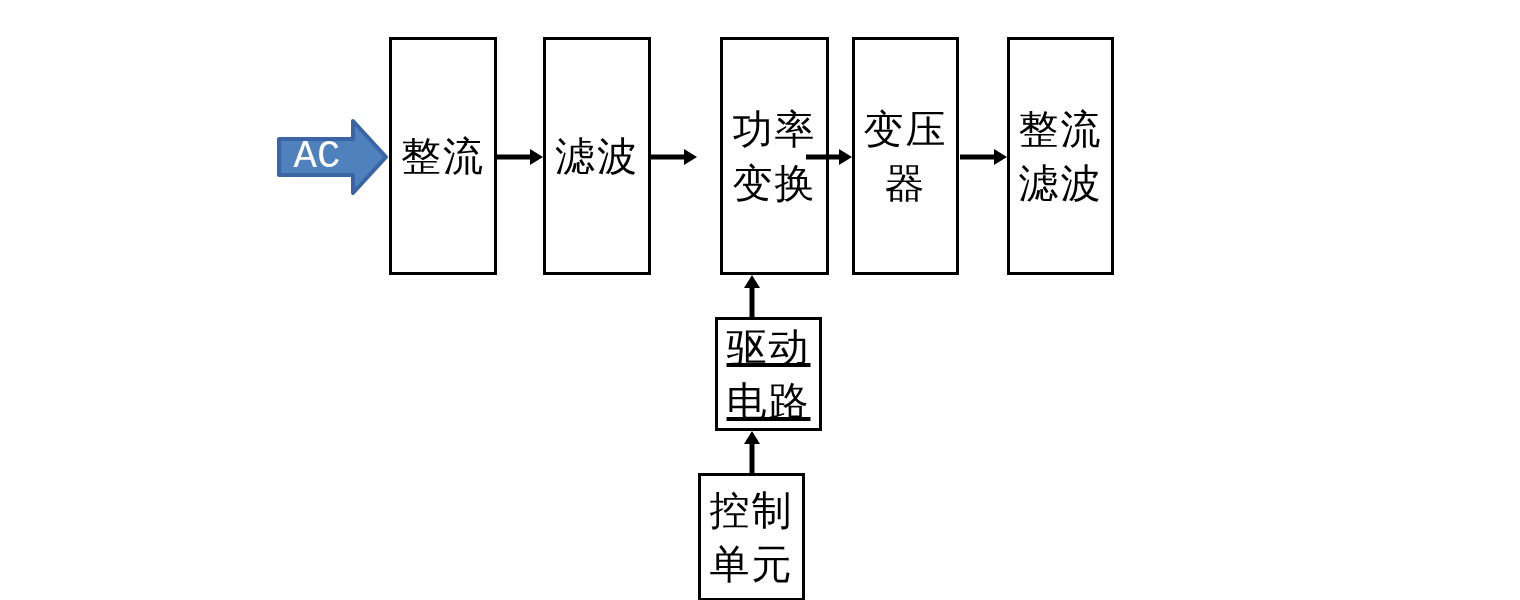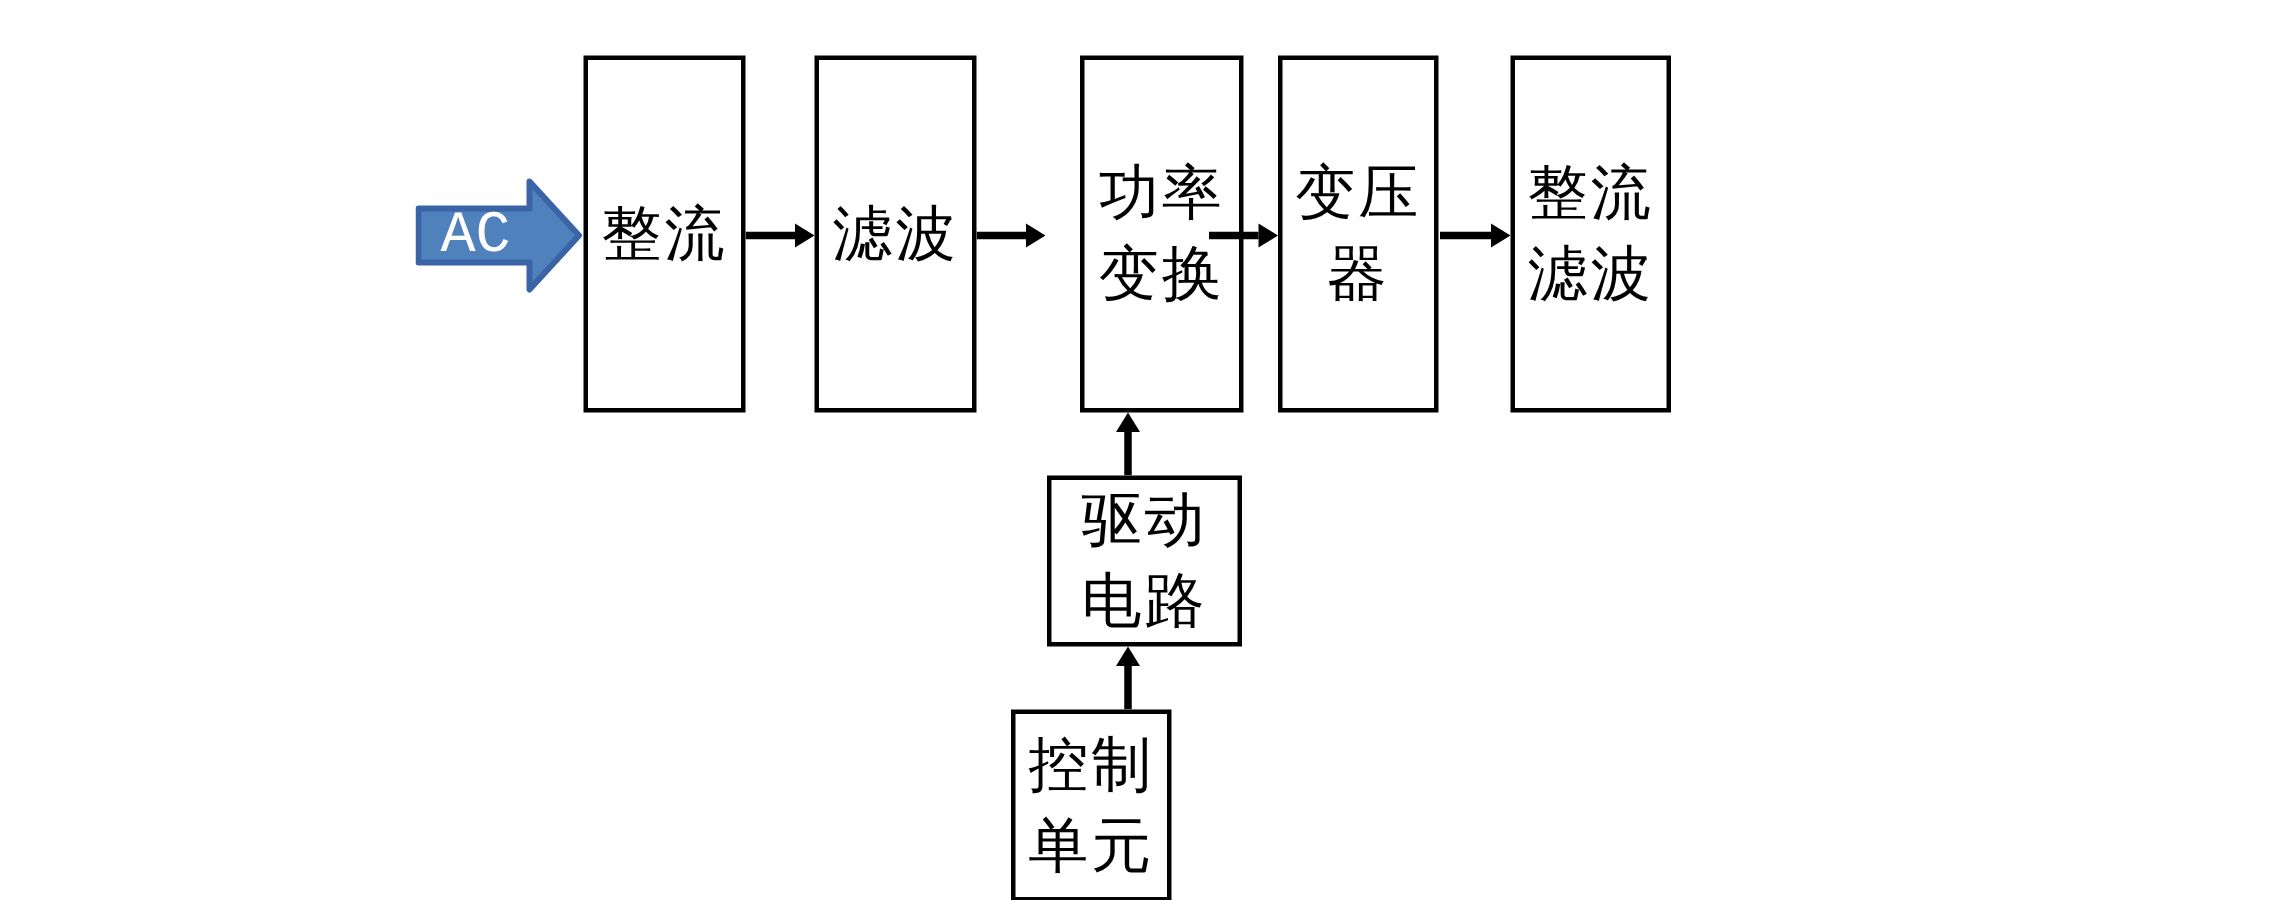--- a/index.html
+++ b/index.html
@@ -28,22 +28,22 @@
     white-space: pre-line;
     letter-spacing: 2px;
   }
   
   .b-rectifier       { left: 389px;  top: 37px;  width: 108px; height: 238px; }
   .b-filter          { left: 543px;  top: 37px;  width: 108px; height: 238px; }
   .b-power           { left: 720px;  top: 37px;  width: 109px; height: 238px; }
   .b-transformer     { left: 852px;  top: 37px;  width: 107px; height: 238px; }
   .b-rectfilter      { left: 1007px; top: 37px;  width: 107px; height: 238px; }
   
-  .b-drive           { left: 698px;  top: 317px; width: 130px; height: 114px; }
-  .b-control         { left: 674px;  top: 473px; width: 107px; height: 128px; }
+  .b-drive           { left: 715px;  top: 317px; width: 107px; height: 114px; text-decoration: underline; }
+  .b-control         { left: 698px;  top: 473px; width: 107px; height: 128px; }
 
   .conn { position: absolute; }
   .conn-h { width: 46px; height: 20px; top: 147px; }
   .c1 { left: 497px; }
   .c2 { left: 651px; }
   .c3 { left: 806px; }
   .c4 { left: 960px; width: 47px; }
   .conn-v { width: 20px; height: 42px; left: 742px; }
   .cv1 { top: 275px; }
   .cv2 { top: 431px; }

